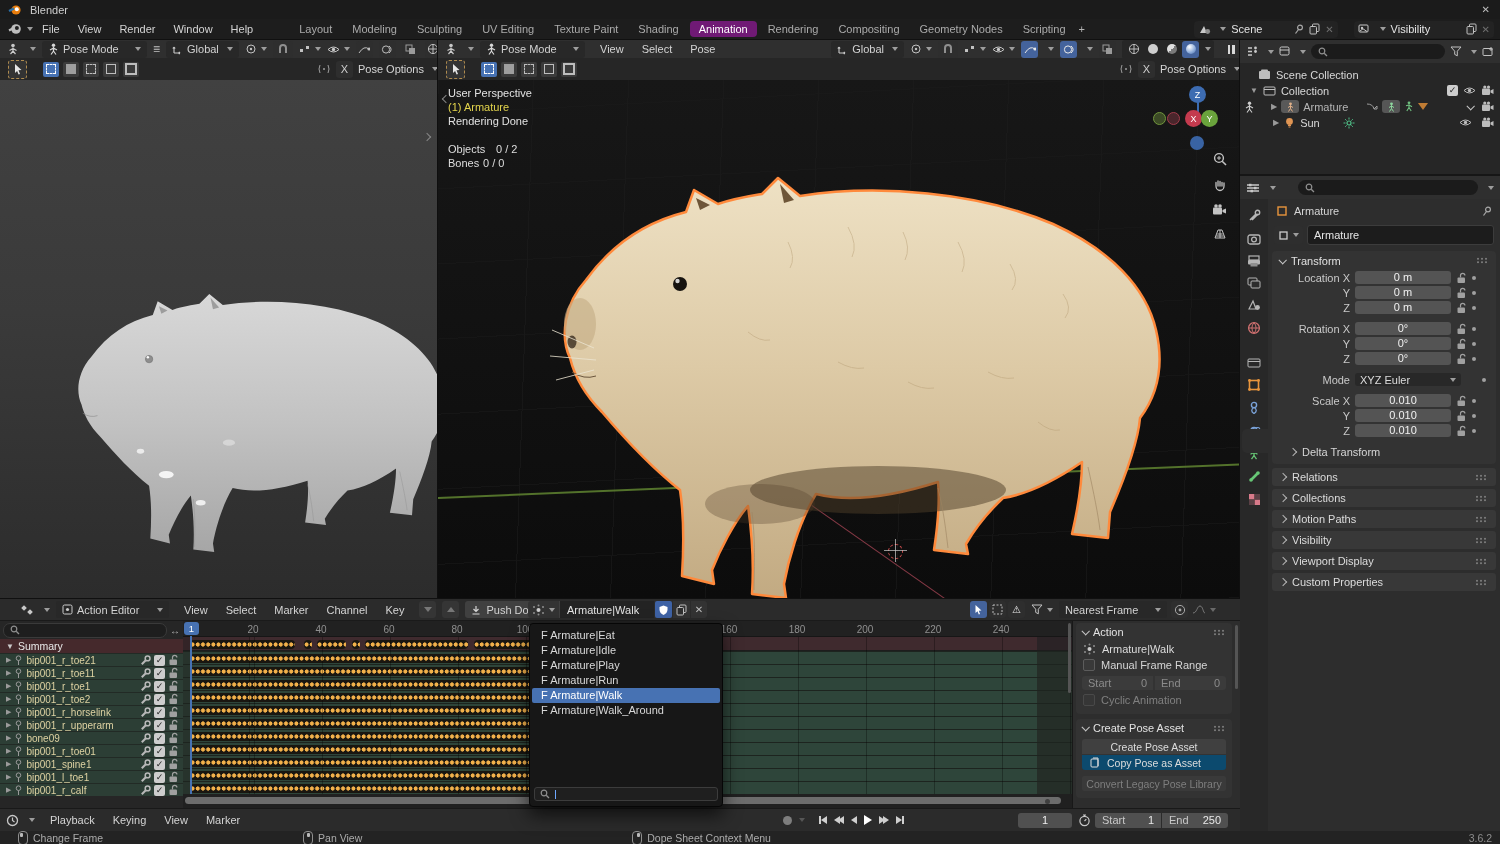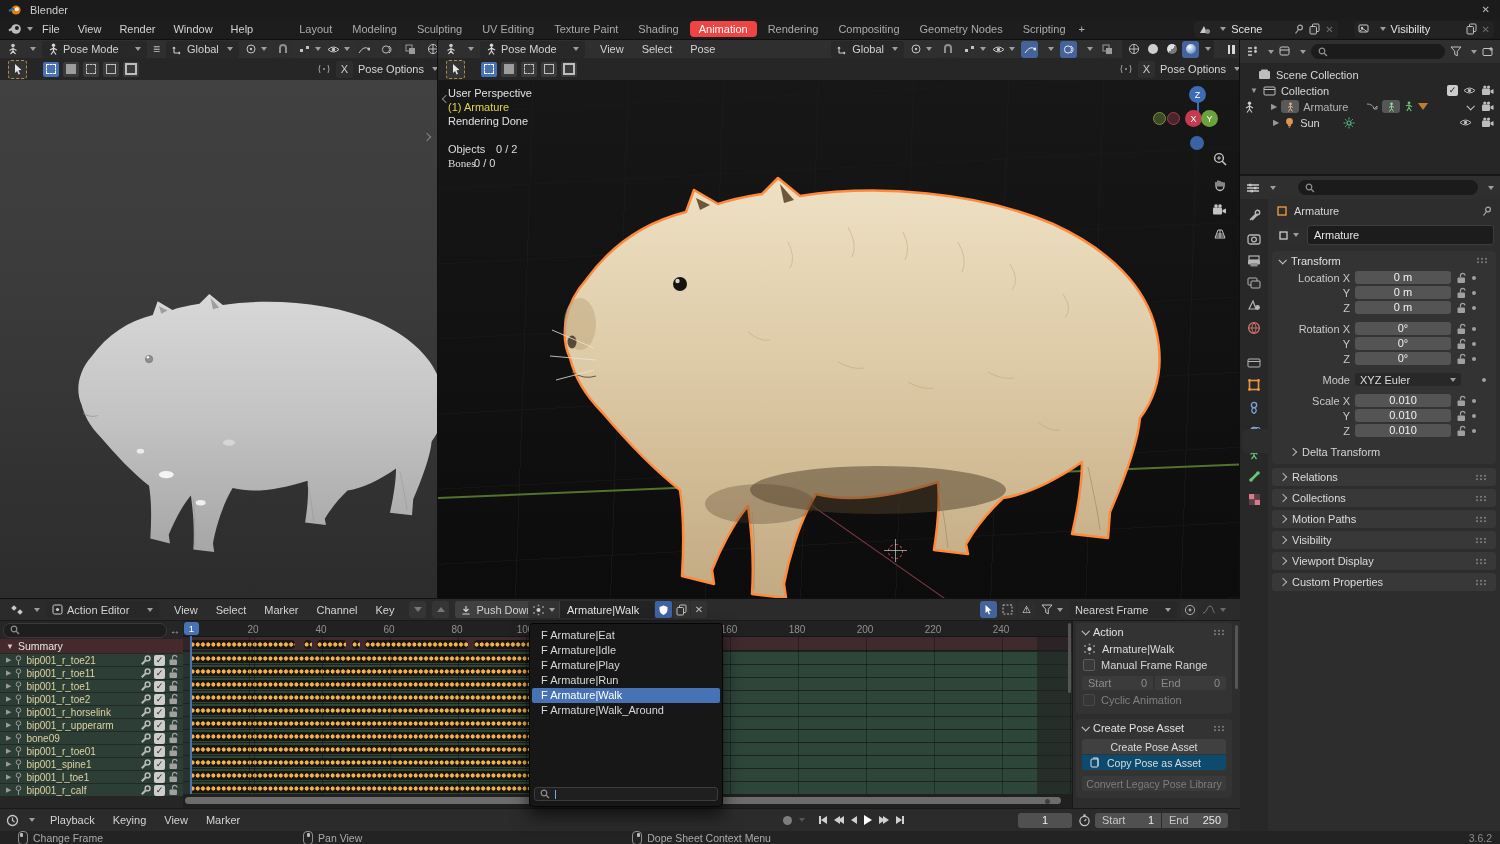--- a/index.html
+++ b/index.html
@@ -7,21 +7,21 @@
         font-family:"Liberation Sans","DejaVu Sans",sans-serif;font-size:11px;color:#d2d2d2;
         -webkit-font-smoothing:antialiased;}
   .abs{position:absolute;}
   .flex{display:flex;align-items:center;}
   .chv{width:0;height:0;border-left:3px solid transparent;border-right:3px solid transparent;border-top:4px solid #9d9d9d;display:inline-block;margin-left:4px;flex:none;}
   .cd{display:inline-block;width:5px;height:5px;border-right:1.5px solid #c6c6c6;border-bottom:1.5px solid #c6c6c6;transform:rotate(45deg) translateY(-1px);flex:none;}
   .cr{display:inline-block;width:5px;height:5px;border-right:1.5px solid #b5b5b5;border-bottom:1.5px solid #b5b5b5;transform:rotate(-45deg);flex:none;}
   .widget{background:#282828;border-radius:3px;height:17px;display:flex;align-items:center;padding:0 6px;gap:4px;flex:none;}
   .menu{padding:0 9px;color:#d4d4d4;flex:none;}
   .ws{padding:2px 9px;border-radius:4px;color:#ababab;flex:none;}
-  .ws[data-idx="6"]{background:#ef4444;color:#fff;}
+  .ws[data-idx="6"]{background:#701a75;color:#fff;}
   .icbtn{width:17px;height:17px;border-radius:3px;background:#2e2e2e;display:flex;align-items:center;justify-content:center;flex:none;}
   .blue{background:#44639c!important;}
   .field{background:#545454;border-radius:3px;text-align:center;color:#f1f1f1;}
   .tlabel{color:#c9c9c9;text-align:right;}
   .phead{height:18px;display:flex;align-items:center;gap:6px;padding:0 8px;background:#383838;border-radius:3px;color:#dcdcdc;}
   .dots{width:13px;height:7px;background-image:radial-gradient(#878787 0.8px,rgba(0,0,0,0) 1px);background-size:4px 3.5px;opacity:.8;flex:none;}
   .cbx{width:11px;height:11px;background:#cdcdcd;border-radius:2px;color:#1c1c1c;font-size:9px;line-height:11px;text-align:center;display:inline-block;flex:none;font-weight:bold;}
   .cbxe{width:10px;height:10px;background:#393939;border:1px solid #5c5c5c;border-radius:2px;display:inline-block;flex:none;}
   .selmode{width:16px;height:15px;border-radius:2px;background:#3b3b3b;display:flex;align-items:center;justify-content:center;flex:none;}
   .selmode .g{width:8px;height:8px;border:1px dashed #bdbdbd;}
@@ -320,21 +320,21 @@
     <div style="color:#e3d44c;">(1) Armature</div>
     <div style="color:#e2e2e2;">Rendering Done</div>
     <div style="margin-top:14px;">
 
         <div class="flex" style="gap:0;" data-idx="0">
           <span style="width:48px;color:#dedede;">Objects</span>
           <span style="color:#dedede;">0 / 2</span>
         </div>
 
         <div class="flex" style="gap:0;" data-idx="1">
-          <span style="width:26px;color:#dedede;font-family:Liberation Serif, serif;">Bones</span>
+          <span style="width:35px;color:#dedede;">Bones</span>
           <span style="color:#dedede;">0 / 0</span>
         </div>
       </div>
   </div>
 
   <div class="abs" style="left:722px;top:42px;width:80px;height:70px;">
     <div class="abs" style="left:37px;top:20px;width:2px;height:16px;background:#3b6bb0;"></div>
     <div class="abs flex" style="left:29px;top:4px;width:17px;height:17px;border-radius:50%;background:#3d6cb2;justify-content:center;color:#fff;font-size:9px;">
           <span>Z</span>
         </div>
@@ -891,21 +891,21 @@
             <span>Custom Properties</span>
             <span class="dots" style="margin-left:auto;"></span>
           </div>
         </div>
     </div>
   </div>
 </div>
 
 <div class="abs" style="left:0;top:598px;width:1240px;height:210px;background:#262626;border-top:1px solid #101010;box-sizing:border-box;">
 
-  <div class="flex" style="height:22px;background:#2b2b2b;gap:6px;padding:0 10px;border-bottom:1px solid #1a1a1a;box-sizing:border-box;">
+  <div class="flex" style="height:22px;background:#2b2b2b;gap:6px;padding:0 20px;border-bottom:1px solid #1a1a1a;box-sizing:border-box;">
     <svg width="14" height="12">
           <g fill="#c9c9c9">
             <rect x="2" y="2" width="4" height="4" transform="rotate(45 4 4)"></rect>
             <rect x="8" y="6" width="4" height="4" transform="rotate(45 10 8)"></rect>
           </g>
         </svg>
     <span class="chv"></span>
     <div class="widget">
       <svg width="11" height="11">
             <rect x="1" y="1" width="9" height="9" rx="1.5" fill="none" stroke="#cdcdcd"></rect>

